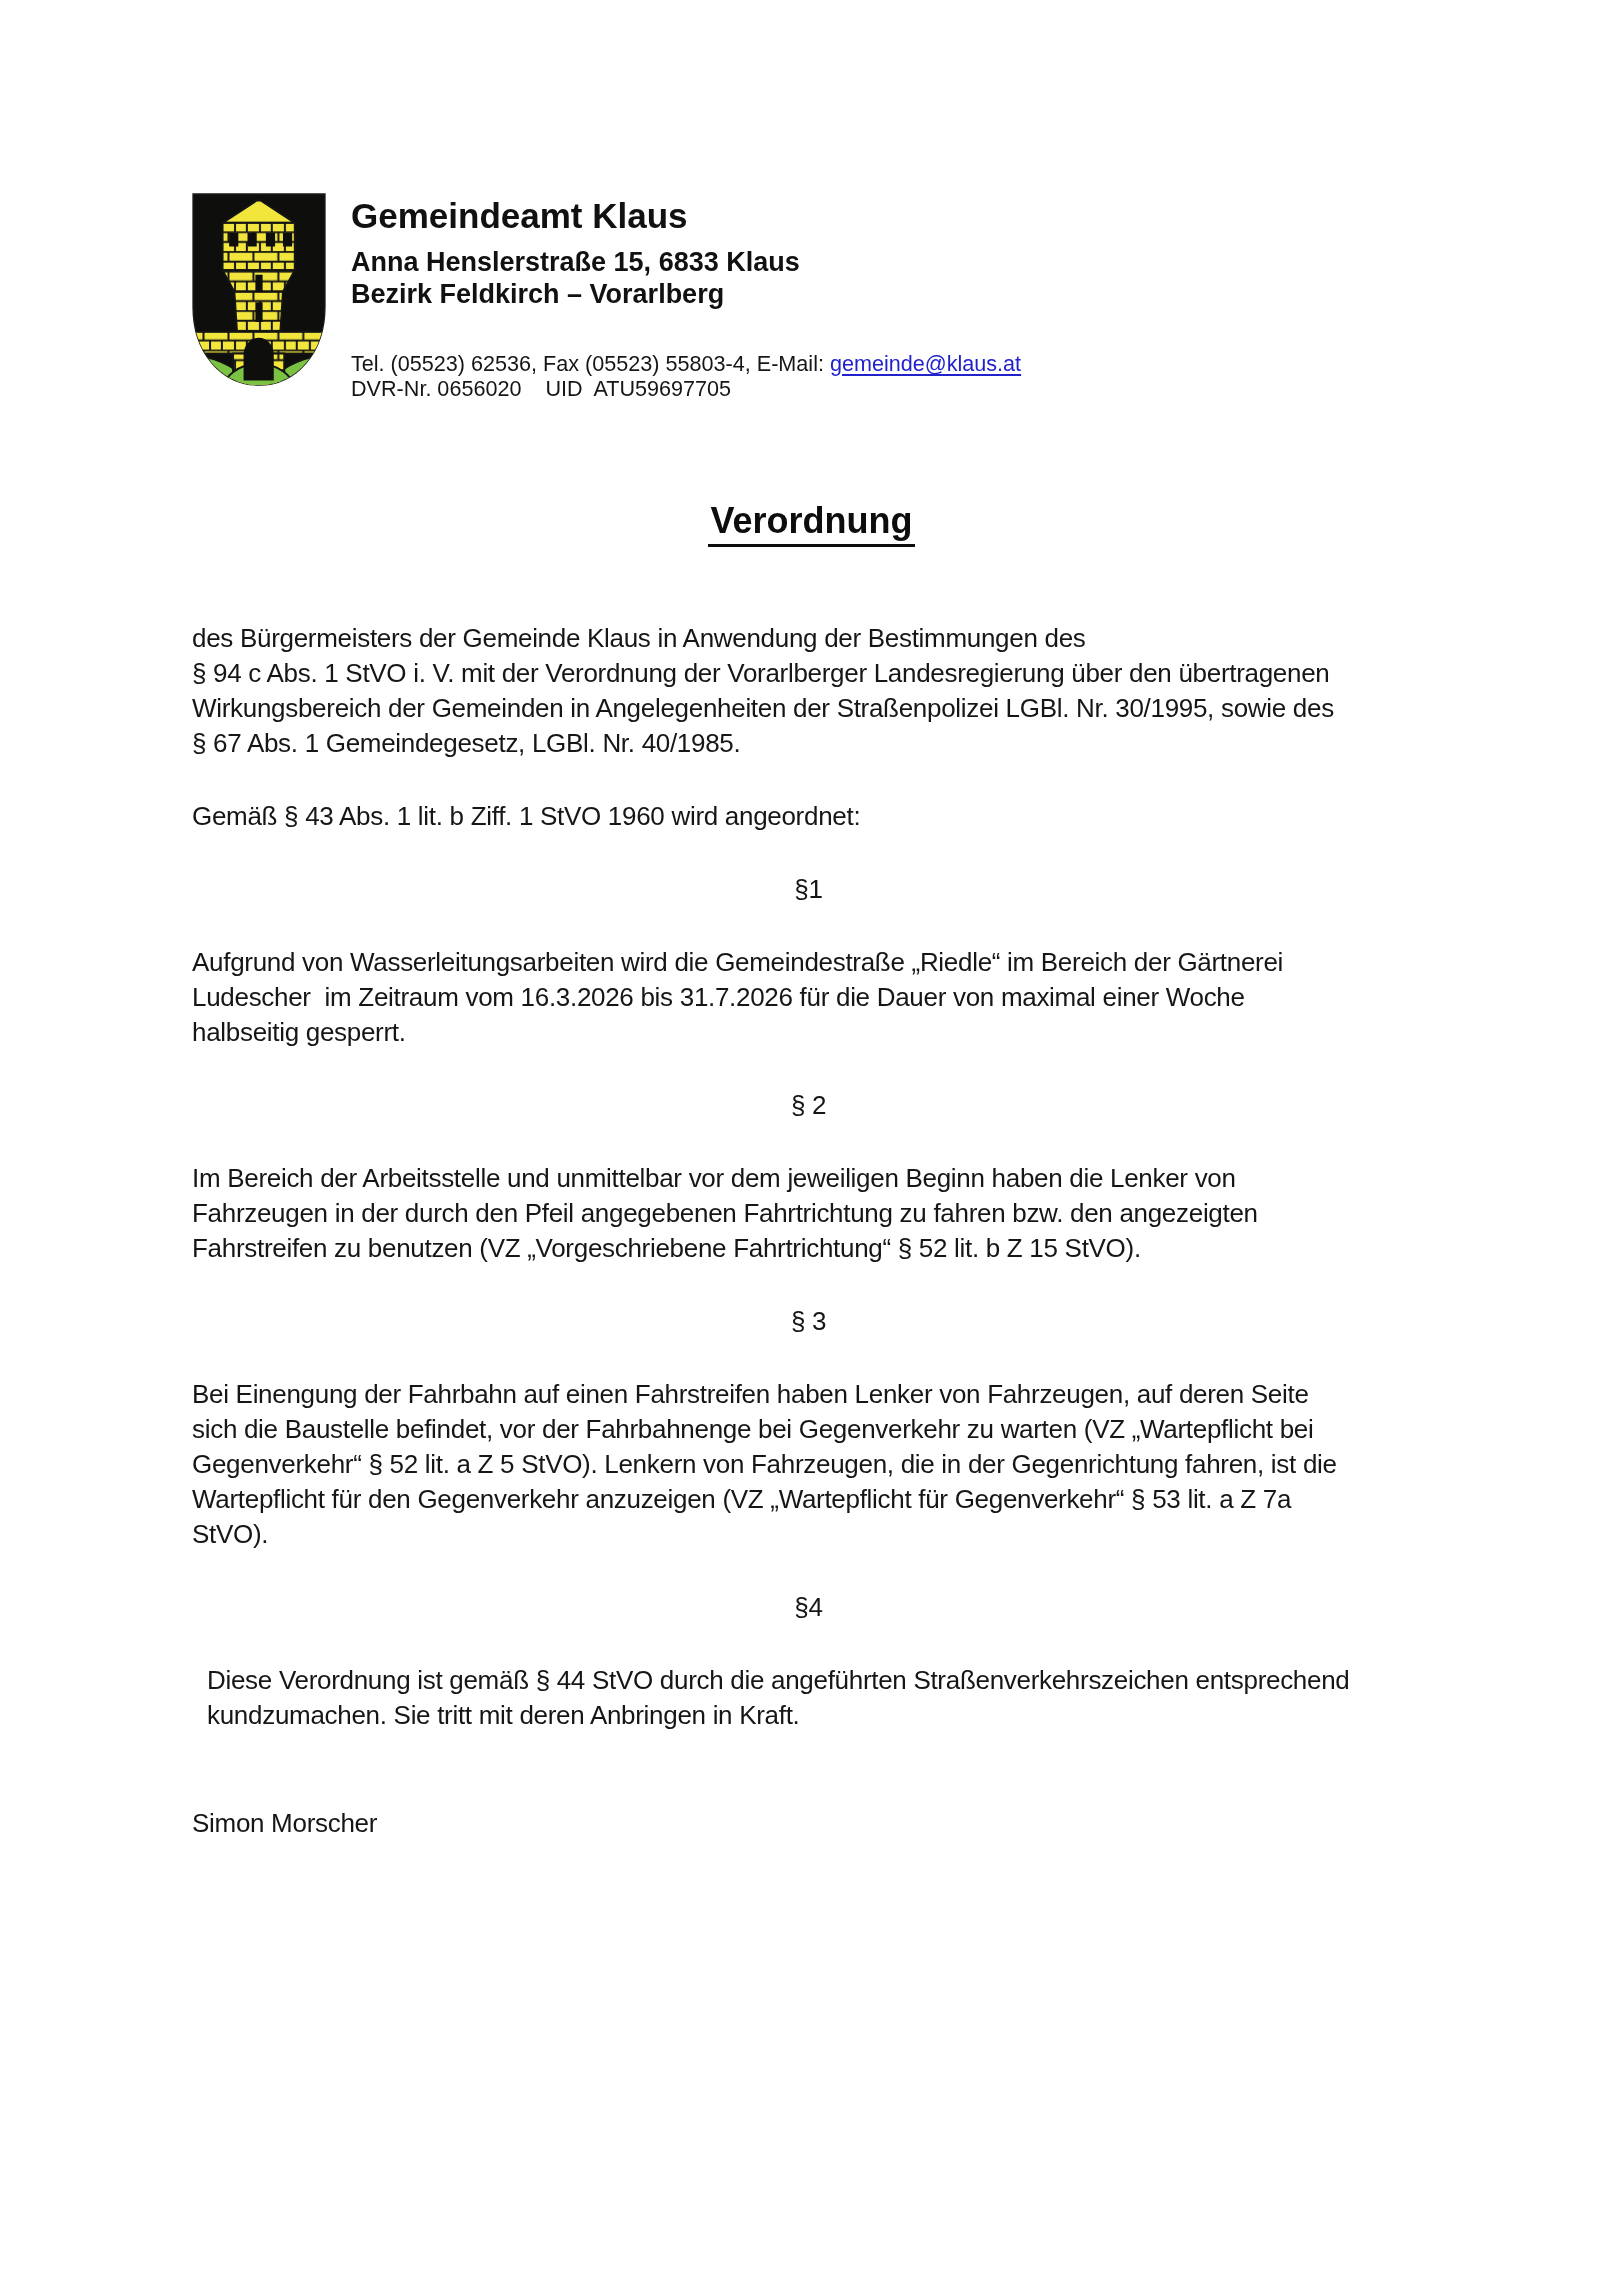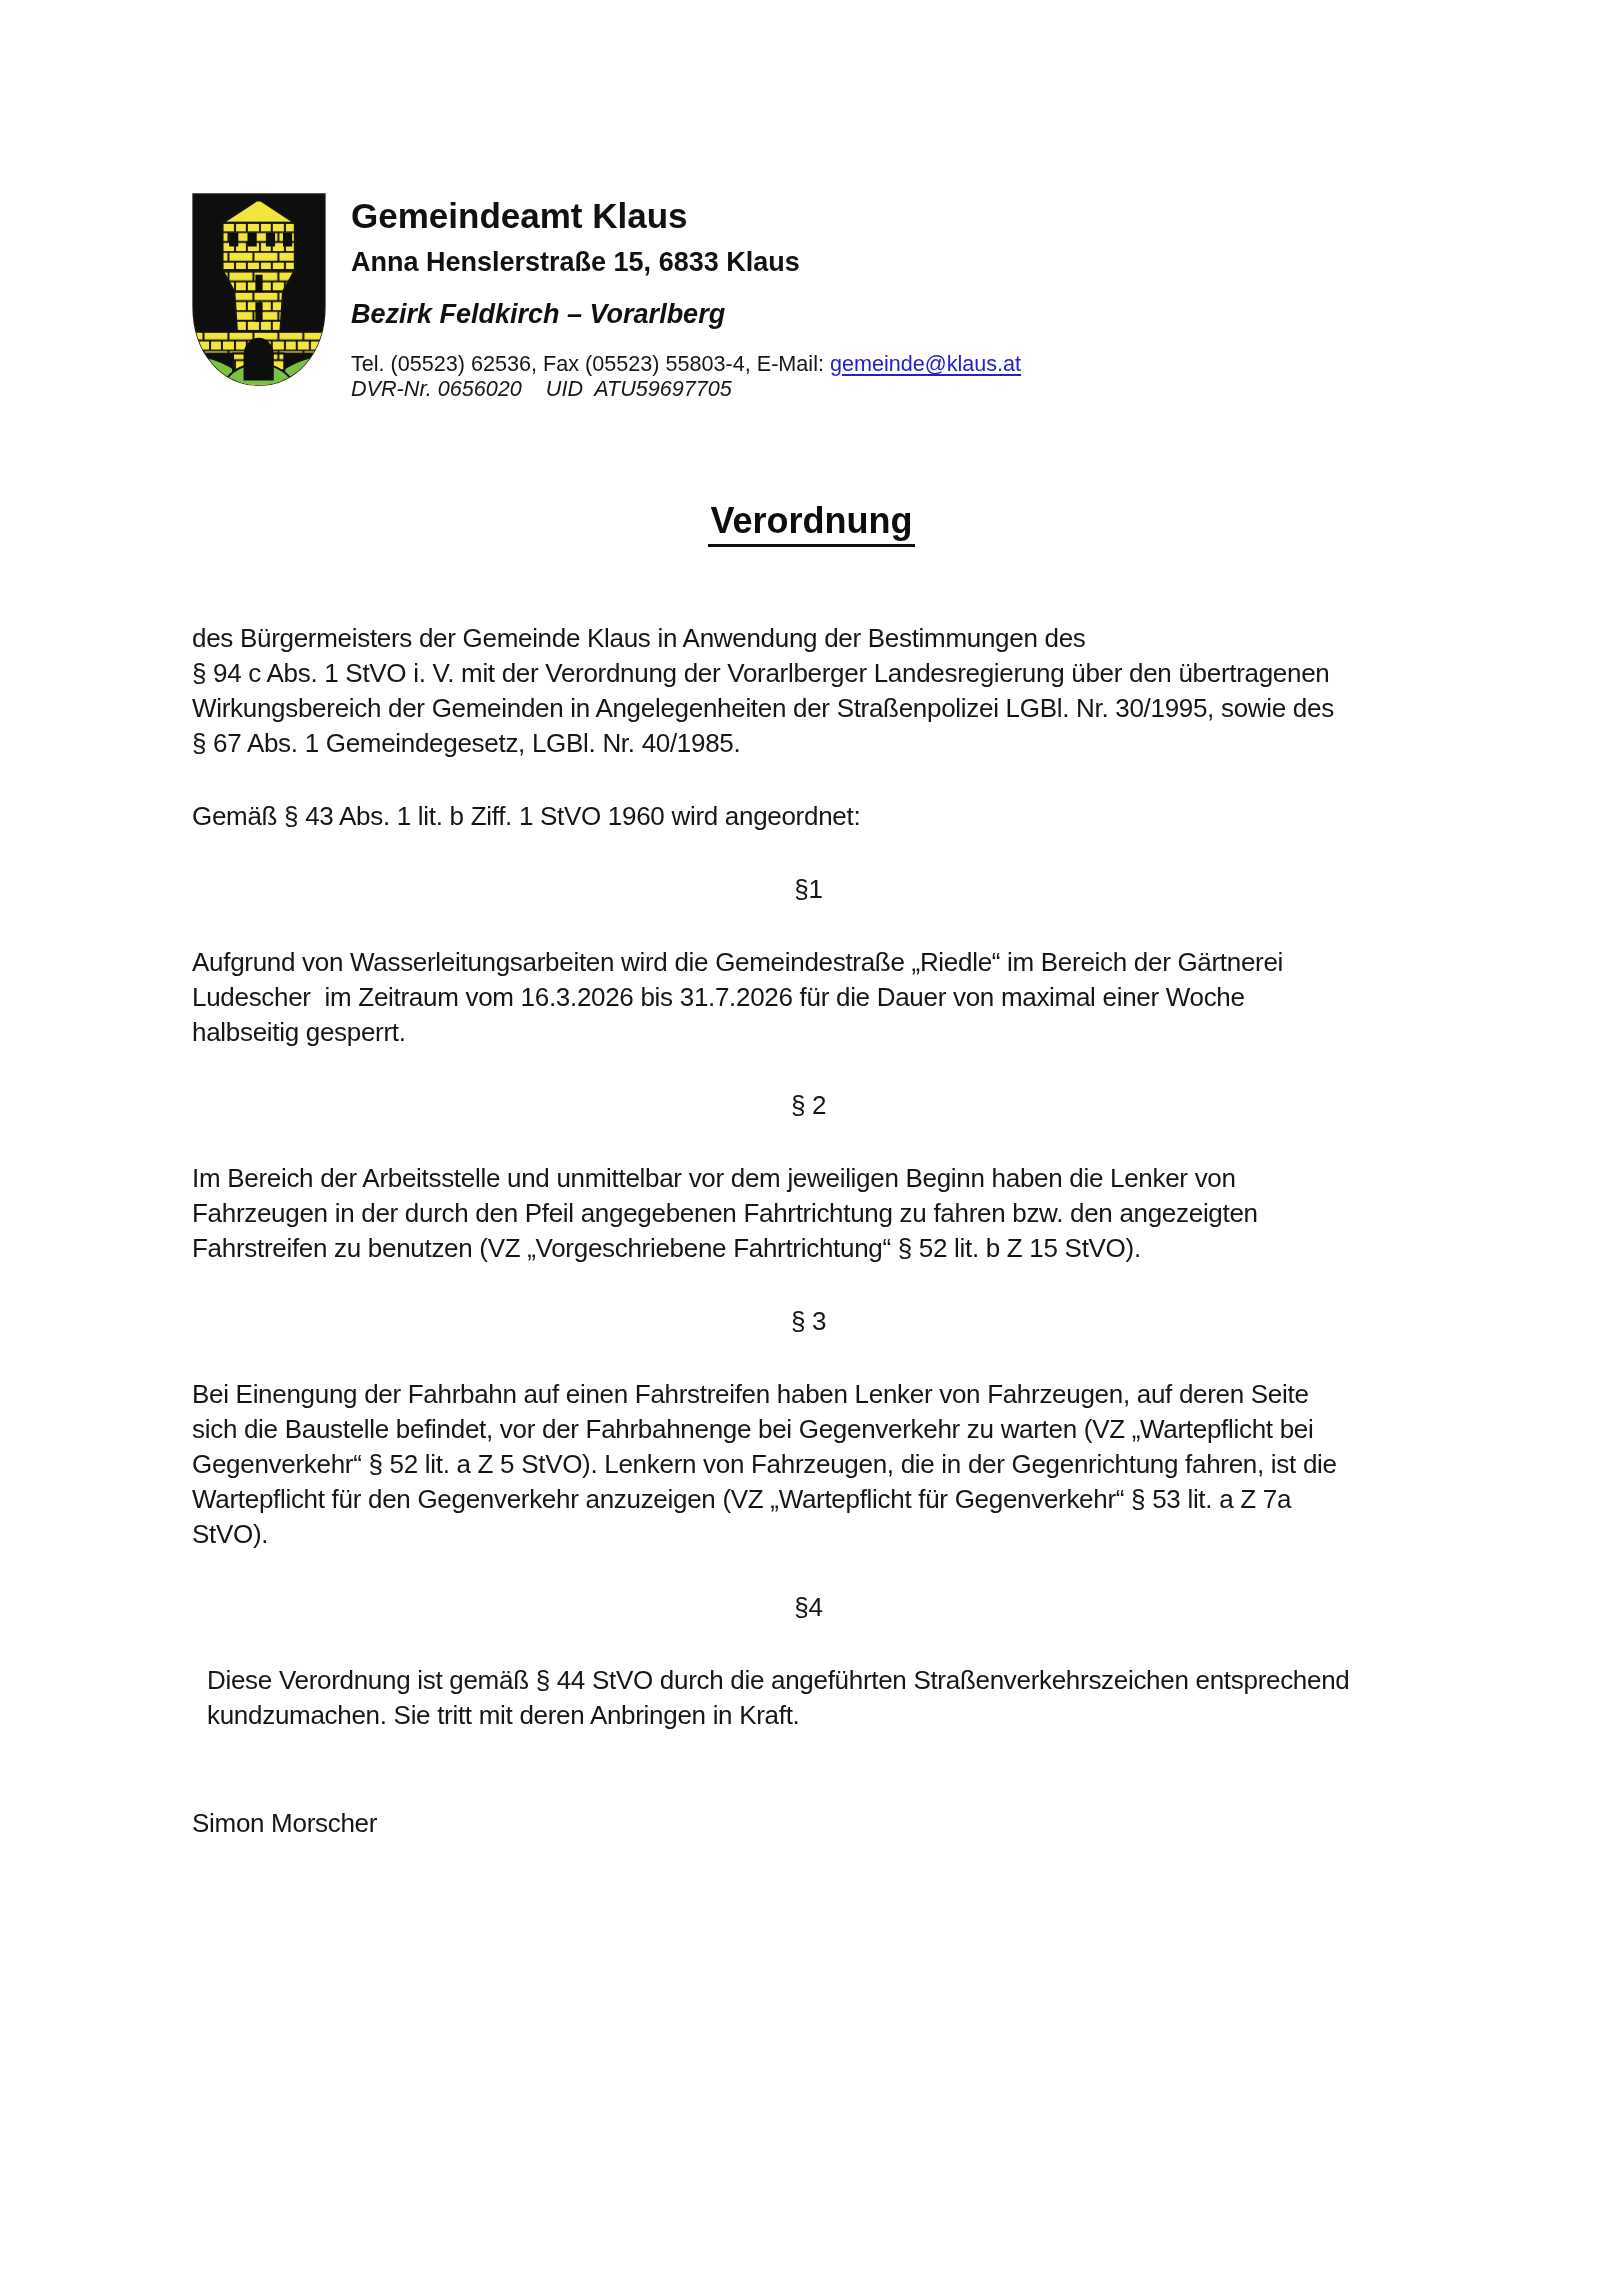--- a/index.html
+++ b/index.html
@@ -22,31 +22,31 @@
     position: absolute; left: 351px; top: 197px;
     font-size: 35px; font-weight: bold; line-height: 1.1;
     white-space: pre; color: #111;
   }
   .org-address {
     position: absolute; left: 351px; top: 248px;
     font-size: 27px; font-weight: bold; line-height: 1.1;
     white-space: pre; color: #111; text-align: right;
   }
   .org-district {
-    position: absolute; left: 351px; top: 300px;
+    position: absolute; left: 351px; top: 280px;
     font-size: 27px; font-weight: bold; line-height: 1.1;
-    white-space: pre; color: #111; font-style: italic;
+    white-space: pre; color: #111;
   }
   .contact-line {
     position: absolute; left: 351px; top: 351px;
     font-size: 21.6px; line-height: 25px; white-space: pre; color: #161616;
   }
   .registry-line {
     position: absolute; left: 351px; top: 376px;
-    font-size: 21.6px; line-height: 25px; white-space: pre; color: #161616; font-style: italic;
+    font-size: 21.6px; line-height: 25px; white-space: pre; color: #161616;
   }
   .email-link {
     color: #2222CC; text-decoration: underline;
     text-decoration-thickness: 1.6px; text-underline-offset: 3.3px;
     cursor: pointer;
   }
 
   
   .doc-title-wrap {
     position: absolute; left: 0; top: 500px; width: 1623px;

